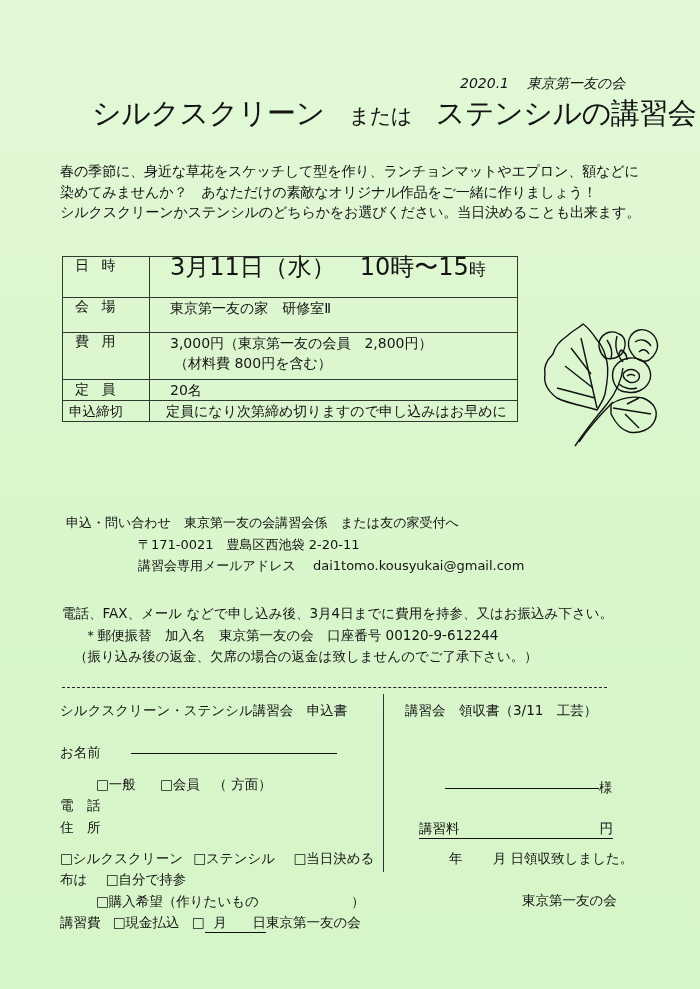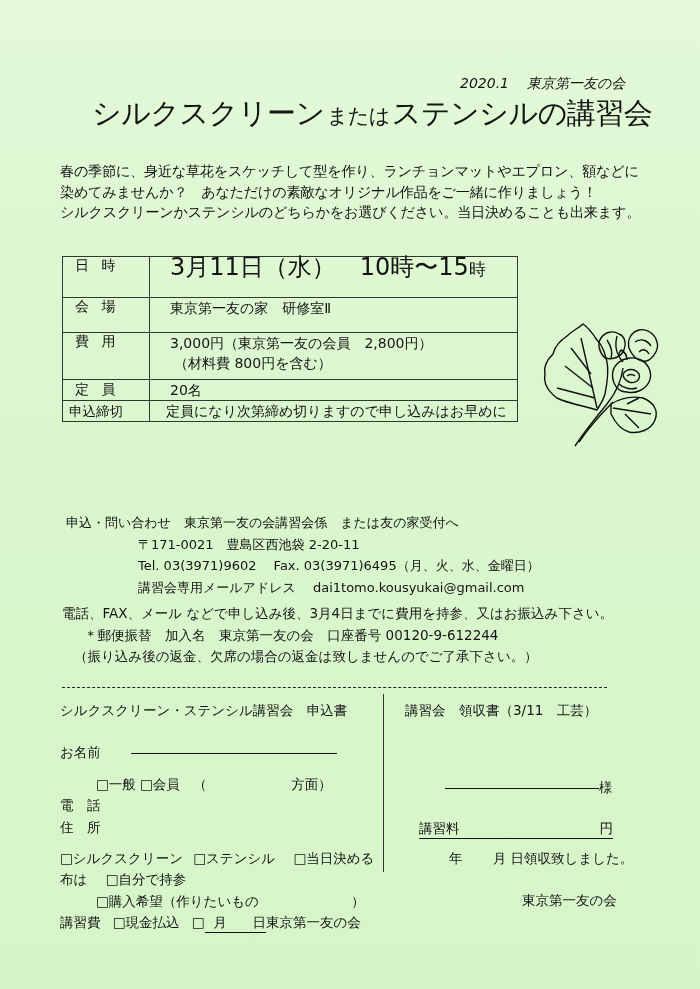--- a/index.html
+++ b/index.html
@@ -7,21 +7,21 @@
     width:700px; height:989px; overflow:hidden; position:relative;
     background:#dcf7cf;
     background-image: linear-gradient(180deg, #e3f9d8 0%, #d9f6cc 50%, #d6f5c8 100%);
     font-family:"DejaVu Sans","Liberation Sans",sans-serif;
     color:#141414;
   }
   .abs { position:absolute; white-space:nowrap; }
   .date-org { top:75px; left:460px; font-size:14px;font-style:italic; }
   .date-org span + span { margin-left:18px; }
   .title { top:94px; left:92px; font-size:29px; letter-spacing:-0.5px; }
-  .title .small { font-size:21px; margin:0 2px; }
+  .title .small { font-size:21px; margin:0 24px; }
   .intro { top:161px; left:60px; font-size:14.2px; line-height:20.5px; letter-spacing:-0.3px; }
   .intro div { white-space:nowrap; }
 
   table.info {
     position:absolute; top:256px; left:62px; width:456px;
     border-collapse:collapse; font-size:14px;
   }
   table.info td { border:1px solid #2e3a2e; padding:0 0 0 0; vertical-align:top; }
   table.info td.lbl { width:74px; padding-left:12px; letter-spacing:4px; }
   table.info td.lbl.tight { letter-spacing:0; padding-left:6px; font-size:13.5px; }
@@ -126,43 +126,42 @@
     <path d="M92 58 C94 56 98 56 100 58"></path>
     <path d="M84 66 C88 70 96 72 102 70"></path>
 
     <path d="M88 44 C84 40 82 36 86 32 C90 34 92 38 92 42"></path>
   </svg>
 </div>
 
 <div class="abs contact">
   <div>申込・問い合わせ　東京第一友の会講習会係　または友の家受付へ</div>
   <div class="indent">〒171-0021　豊島区西池袋 2-20-11</div>
-  <div class="indent">Tel. 03(3971)9602　 Fax. 03(3971)6495（月、火、水、金曜日）</div>
   <div class="indent"><span>講習会専用メールアドレス</span>　 <span>dai1tomo.kousyukai@gmail.com</span></div>
 </div>
 
 <div class="abs payment">
   <div>電話、FAX、メール などで申し込み後、3月4日までに費用を持参、又はお振込み下さい。</div>
   <div class="indent1">＊郵便振替　加入名　東京第一友の会　口座番号 00120-9-612244</div>
   <div class="indent2">（振り込み後の返金、欠席の場合の返金は致しませんのでご了承下さい。）</div>
 </div>
 
 <div class="abs dash"></div>
 <div class="abs vline"></div>
 
 <div class="abs form">
   <div class="row" style="top:0">シルクスクリーン・ステンシル講習会　申込書</div>
   <div class="row" style="top:42px">
     <span>お名前</span>
     <span class="uline" style="width:206px;margin-left:26px;height:1px;vertical-align:middle"></span>
   </div>
   <div class="row" style="top:74px;left:36px">
     <span>□一般</span>
-    <span style="">□会員　（</span>
-    <span style="margin-left:80px">方面）</span>
+    <span style="margin-left:20px">□会員　（</span>
+    <span style="">方面）</span>
   </div>
   <div class="row" style="top:95px">電　話</div>
   <div class="row" style="top:117px">住　所</div>
   <div class="row" style="top:148px">
     <span>□シルクスクリーン</span>
     <span style="margin-left:6px">□ステンシル</span>
     <span style="margin-left:14px">□当日決める</span>
   </div>
   <div class="row" style="top:169px">
     <span>布は</span>

